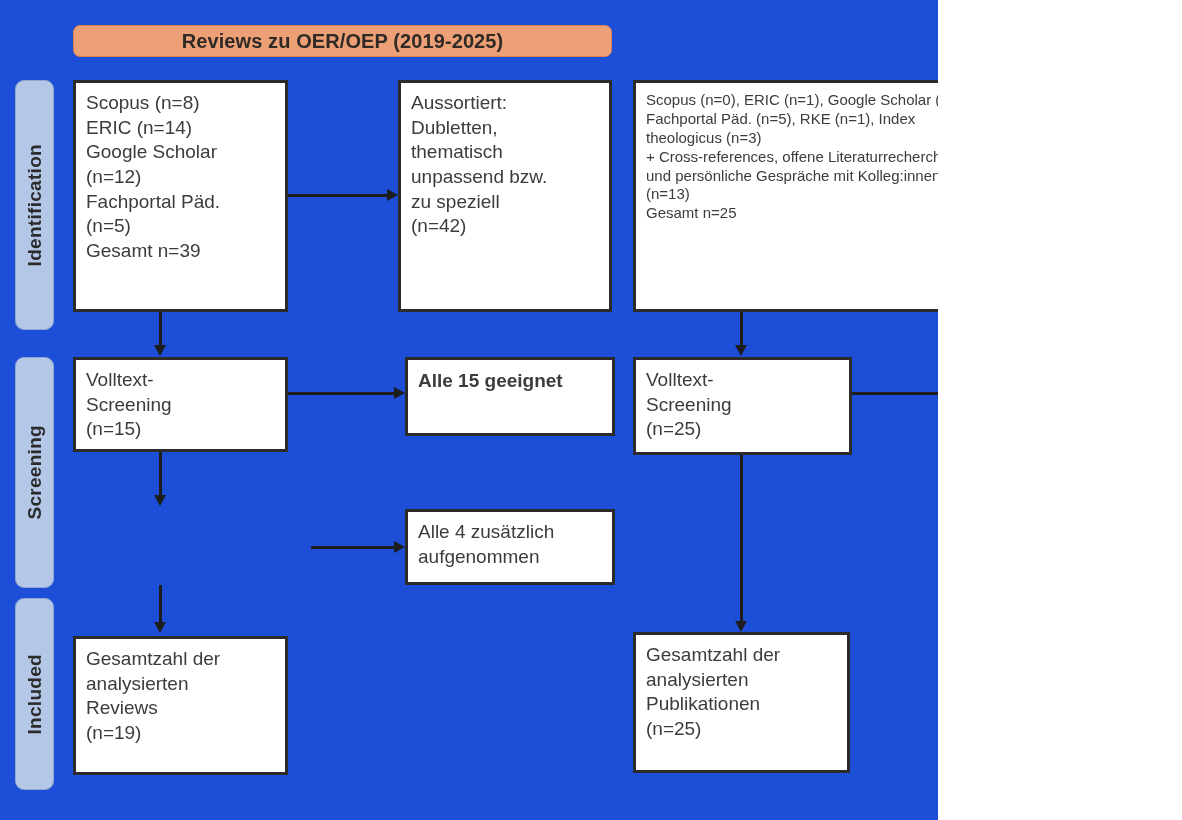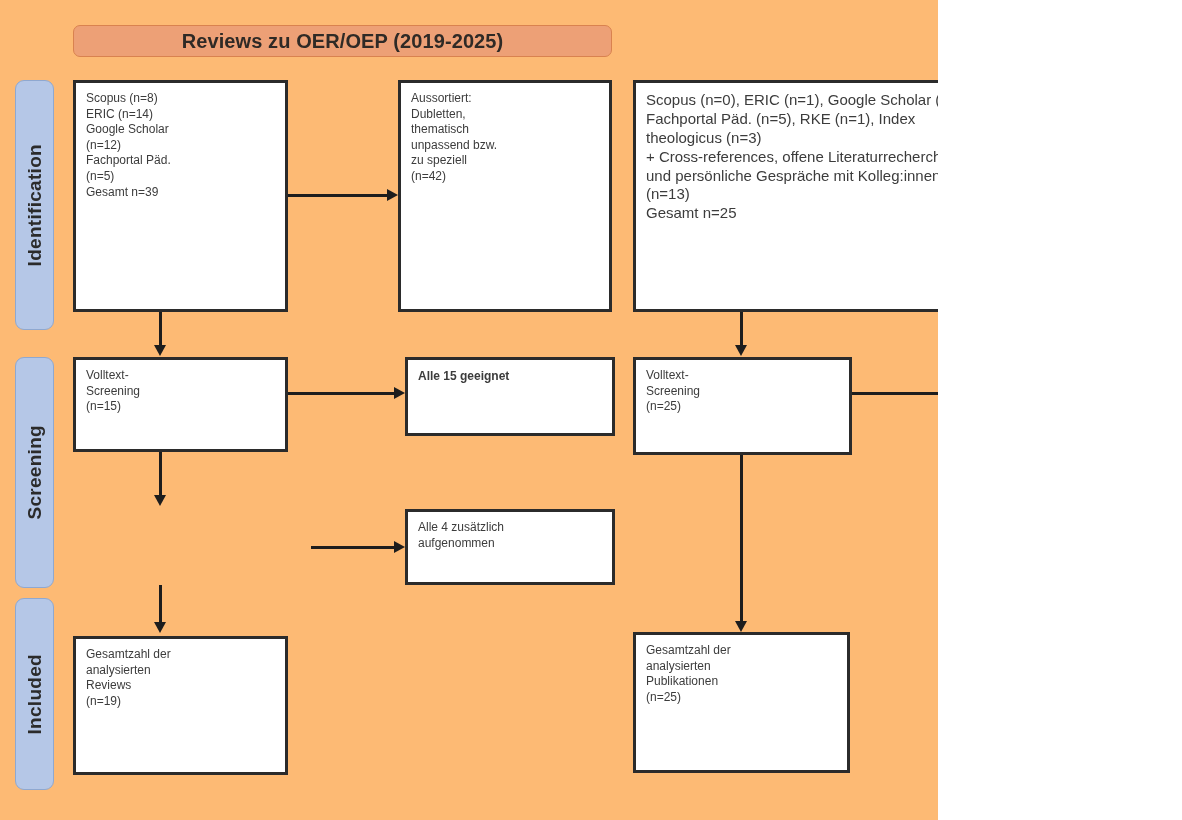--- a/index.html
+++ b/index.html
@@ -4,21 +4,21 @@
 <style>
   html, body {
     margin: 0;
     padding: 0;
     background: #ffffff;
   }
   #canvas {
     position: relative;
     width: 938px;
     height: 820px;
-    background: #fdba74;
+    background: #1d4ed8;
     font-family: "Liberation Sans", "DejaVu Sans", sans-serif;
     overflow: hidden;
   }
 
   
   .col-header {
     position: absolute;
     background: #eda076;
     border: 1px solid #d9824f;
     border-radius: 7px;
@@ -55,21 +55,21 @@
   }
 
   
   .box {
     position: absolute;
     background: #ffffff;
     border: 3px solid #2b2b2b;
     box-sizing: border-box;
     padding: 8px 9px 6px 10px;
     color: #3c3c3c;
-    font-size: 12px;
+    font-size: 19px;
     line-height: 1.30;
     white-space: pre-line;
     overflow: hidden;
   }
   .box.dense { line-height: 1.26; font-size: 15px; }
   .box.vcenter {
     display: flex;
     align-items: center;
     font-weight: bold;
   }

